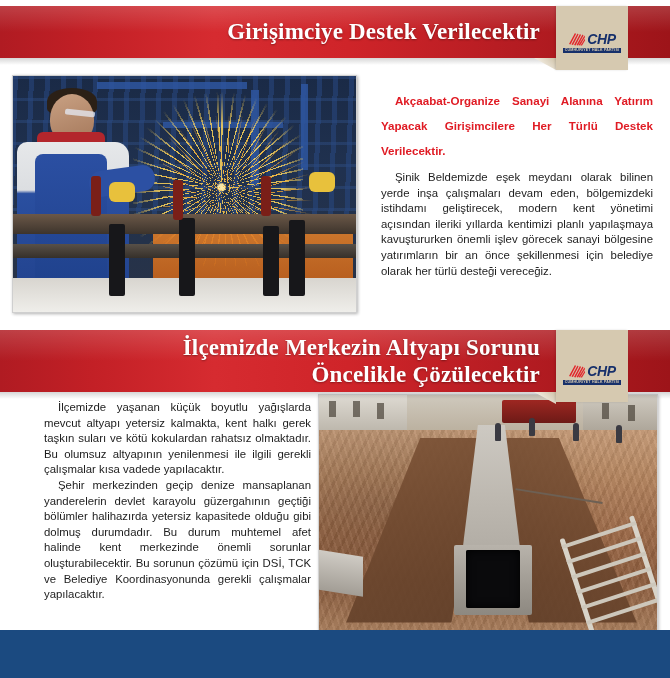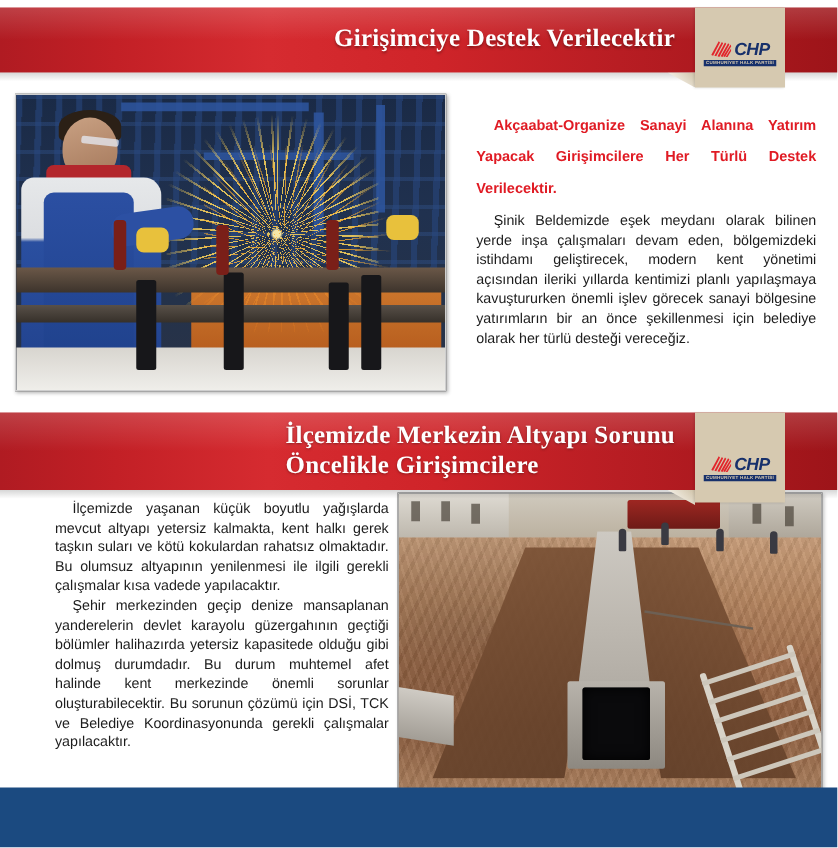--- a/index.html
+++ b/index.html
@@ -41,25 +41,26 @@
   .banner-1 { top: 6px; }
   .banner-2 { top: 330px; }
 
   .banner-title {
     position: absolute;
     right: 130px;
     top: 0;
     height: 52px;
     display: flex;
     flex-direction: column;
+    align-items: flex-end;
     justify-content: center;
     color: #ffffff;
     font-family: "Liberation Serif", serif;
     font-weight: bold;
-    font-size: 20px;
+    font-size: 23px;
     line-height: 1.18;
     letter-spacing: 0.2px;
     text-shadow: 0 1px 2px rgba(0,0,0,0.35);
     white-space: nowrap;
     z-index: 4;
   }
   .banner-title .l2 { }
 
   
   .logo-plaque {
@@ -479,21 +480,21 @@
 
     <div class="col-text text-1">
       <div class="lead">Akçaabat-Organize Sanayi Alanına Yatırım Yapacak Girişimcilere Her Türlü Destek Verilecektir.</div>
       <div class="para">Şinik Beldemizde eşek meydanı olarak bilinen yerde inşa çalışmaları devam eden, bölgemizdeki istihdamı geliştirecek, modern kent yönetimi açısından ileriki yıllarda kentimizi planlı yapılaşmaya kavuştururken önemli işlev görecek sanayi bölgesine yatırımların bir an önce şekillenmesi için belediye olarak her türlü desteği vereceğiz.</div>
     </div>
   </div>
 
   <div class="banner banner-2" style="height:62px">
     <div class="banner-title" style="height:62px">
       <span class="l1">İlçemizde Merkezin Altyapı Sorunu</span>
-      <span class="l2">Öncelikle Girişimcilere</span>
+      <span class="l2">Öncelikle Çözülecektir</span>
     </div>
   </div>
   <div class="banner-shadow-l" style="top:392px"></div>
   <div class="plaque-fold" style="top:392px"></div>
   <div class="logo-plaque" style="top:330px; height:72px">
     <div class="chp-logo" style="top:32px">
       <div class="chp-row">
         <svg class="chp-arrows" viewBox="0 0 34 28">
           <g fill="#e2252b">
             <path d="M2 24 L14 2 L16 4 L5 25 Z"></path>

